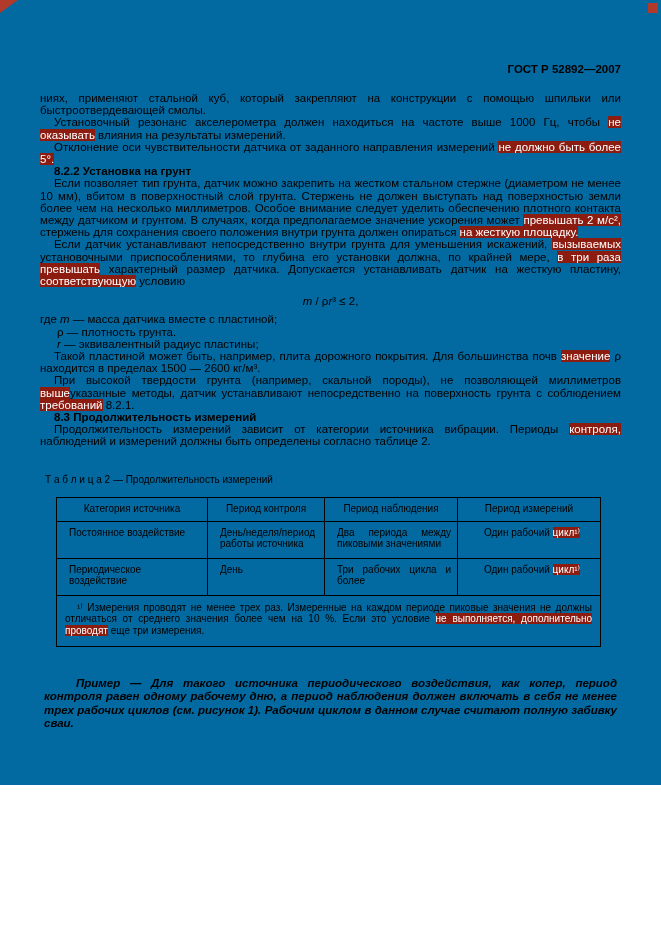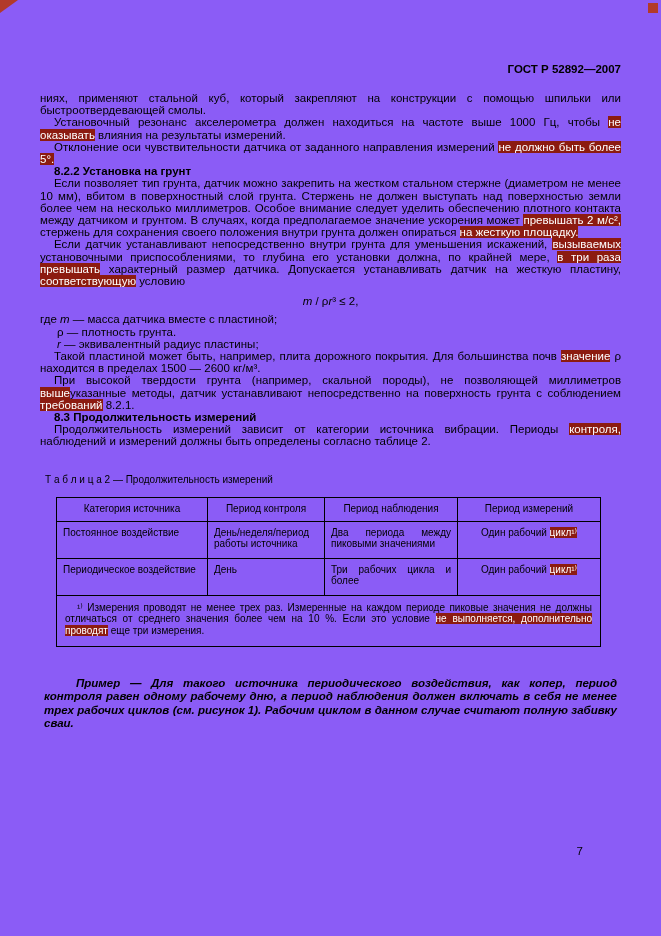--- a/index.html
+++ b/index.html
@@ -1,21 +1,21 @@
 <!DOCTYPE html>
 <html style="--hl-bg: #8c1b10; --mark: #b23a2a;"><head>
 <meta charset="utf-8">
 <style>
   * { box-sizing: border-box; }
   html, body { margin: 0; padding: 0; background: #ffffff; }
   .page {
     position: relative;
     width: 661px;
-    height: 936px;
-    background: #8b5cf6;
+    height: 785px;
+    background: #0369a1;
     color: #000;
     font-family: "Liberation Sans", "DejaVu Sans", sans-serif;
     overflow: hidden;
   }
   .header {
     position: absolute;
     top: 63px; left: 40px; right: 40px;
     text-align: right;
     font-size: 11.5px;
     font-weight: bold;
@@ -45,21 +45,21 @@
     table-layout: fixed;
     width: 544px;
     margin: 12px 0 0 16px;
     border: 1px solid #000;
   }
   .gtable th, .gtable td {
     border: 1px solid #000;
     font-size: 10px;
     line-height: 11.5px;
     vertical-align: top;
-    padding: 5px 6px 8px 6px;
+    padding: 5px 6px 8px 12px;
   }
   .gtable th {
     font-weight: normal;
     text-align: center;
     vertical-align: middle;
     padding: 4px 4px;
     height: 24px;
   }
   .gtable td.c0 { text-align: justify; }
   .gtable td.c1 { text-align: left; }

